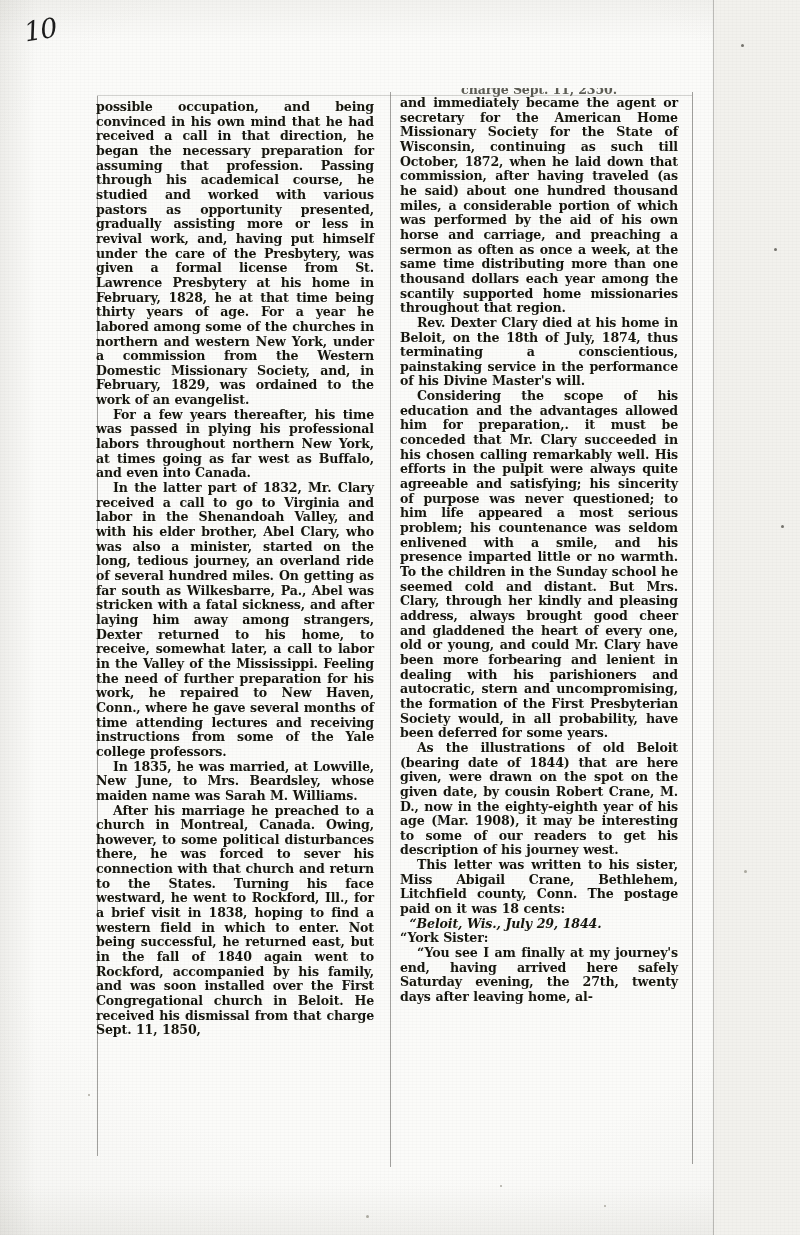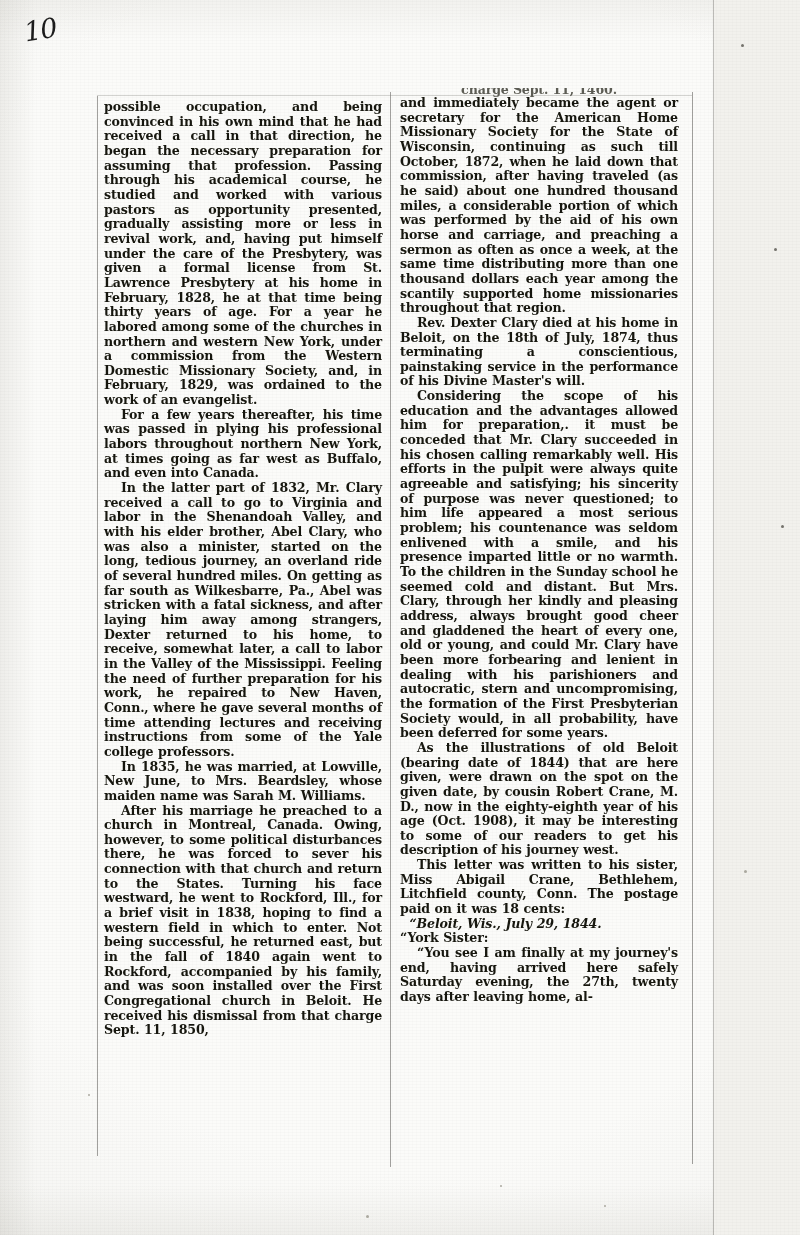--- a/index.html
+++ b/index.html
@@ -75,21 +75,21 @@
     font-size: 12.6px;
     line-height: 14.65px;
     color: #17170f;
     text-align: justify;
     text-justify: inter-word;
     font-family: "DejaVu Serif", serif;
     font-weight: 600;
     letter-spacing: -0.15px;
     word-spacing: 0.4px;
   }
-  #col-left  { left: 104px; }
+  #col-left  { left: 96px; }
   #col-right { left: 400px; top: 96px; }
 
   .column p {
     margin: 0;
     text-indent: 1.35em;
   }
   .column p.noindent { text-indent: 0; }
   .column p.hang { text-indent: 0.75em; font-style: italic; }
 
   
@@ -141,36 +141,36 @@
   <div id="paper-tint"></div>
 
   <div id="page-number">10</div>
 
   <div class="col-rule" id="rule-left"></div>
   <div class="col-rule" id="rule-mid"></div>
   <div class="col-rule" id="rule-right"></div>
   <div id="rule-top"></div>
 
   <div id="cut-line">
-    <span>charge Sept. 11, 1460.</span>
+    <span>charge Sept. 11, 2350.</span>
   </div>
 
   <div class="column" id="col-left">
     <p class="noindent">possible occupation, and being convinced in his own mind that he had received a call in that direction, he began the necessary preparation for assuming that profession. Passing through his academical course, he studied and worked with various pastors as opportunity presented, gradually assisting more or less in revival work, and, having put himself under the care of the Presbytery, was given a formal license from St. Lawrence Presbytery at his home in February, 1828, he at that time being thirty years of age. For a year he labored among some of the churches in northern and western New York, under a commission from the Western Domestic Missionary Society, and, in February, 1829, was ordained to the work of an evangelist.</p>
     <p>For a few years thereafter, his time was passed in plying his professional labors throughout northern New York, at times going as far west as Buffalo, and even into Canada.</p>
     <p>In the latter part of 1832, Mr. Clary received a call to go to Virginia and labor in the Shenandoah Valley, and with his elder brother, Abel Clary, who was also a minister, started on the long, tedious journey, an overland ride of several hundred miles. On getting as far south as Wilkesbarre, Pa., Abel was stricken with a fatal sickness, and after laying him away among strangers, Dexter returned to his home, to receive, somewhat later, a call to labor in the Valley of the Mississippi. Feeling the need of further preparation for his work, he repaired to New Haven, Conn., where he gave several months of time attending lectures and receiving instructions from some of the Yale college professors.</p>
     <p>In 1835, he was married, at Lowville, New June, to Mrs. Beardsley, whose maiden name was Sarah M. Williams.</p>
     <p>After his marriage he preached to a church in Montreal, Canada. Owing, however, to some political disturbances there, he was forced to sever his connection with that church and return to the States. Turning his face westward, he went to Rockford, Ill., for a brief visit in 1838, hoping to find a western field in which to enter. Not being successful, he returned east, but in the fall of 1840 again went to Rockford, accompanied by his family, and was soon installed over the First Congregational church in Beloit. He received his dismissal from that charge Sept. 11, 1850,</p>
   </div>
 
   <div class="column" id="col-right">
     <p class="noindent">and immediately became the agent or secretary for the American Home Missionary Society for the State of Wisconsin, continuing as such till October, 1872, when he laid down that commission, after having traveled (as he said) about one hundred thousand miles, a considerable portion of which was performed by the aid of his own horse and carriage, and preaching a sermon as often as once a week, at the same time distributing more than one thousand dollars each year among the scantily supported home missionaries throughout that region.</p>
     <p>Rev. Dexter Clary died at his home in Beloit, on the 18th of July, 1874, thus terminating a conscientious, painstaking service in the performance of his Divine Master's will.</p>
     <p>Considering the scope of his education and the advantages allowed him for preparation,. it must be conceded that Mr. Clary succeeded in his chosen calling remarkably well. His efforts in the pulpit were always quite agreeable and satisfying; his sincerity of purpose was never questioned; to him life appeared a most serious problem; his countenance was seldom enlivened with a smile, and his presence imparted little or no warmth. To the children in the Sunday school he seemed cold and distant. But Mrs. Clary, through her kindly and pleasing address, always brought good cheer and gladdened the heart of every one, old or young, and could Mr. Clary have been more forbearing and lenient in dealing with his parishioners and autocratic, stern and uncompromising, the formation of the First Presbyterian Society would, in all probability, have been deferred for some years.</p>
-    <p>As the illustrations of old Beloit (bearing date of 1844) that are here given, were drawn on the spot on the given date, by cousin Robert Crane, M. D., now in the eighty-eighth year of his age (Oct. 1908), it may be interesting to some of our readers to get his description of his journey west.</p>
+    <p>As the illustrations of old Beloit (bearing date of 1844) that are here given, were drawn on the spot on the given date, by cousin Robert Crane, M. D., now in the eighty-eighth year of his age (Mar. 1908), it may be interesting to some of our readers to get his description of his journey west.</p>
     <p>This letter was written to his sister, Miss Abigail Crane, Bethlehem, Litchfield county, Conn. The postage paid on it was 18 cents:</p>
     <p class="hang">“Beloit, Wis., July 29, 1844.</p>
     <p class="noindent">“York Sister:</p>
     <p>“You see I am finally at my journey's end, having arrived here safely Saturday evening, the 27th, twenty days after leaving home, al-</p>
   </div>
 
   <div id="scan-edge"></div>
   <div id="scan-edge2"></div>
 
   <div class="speck dark" style="left:741px; top:44px;  width:3px; height:3px;"></div>

